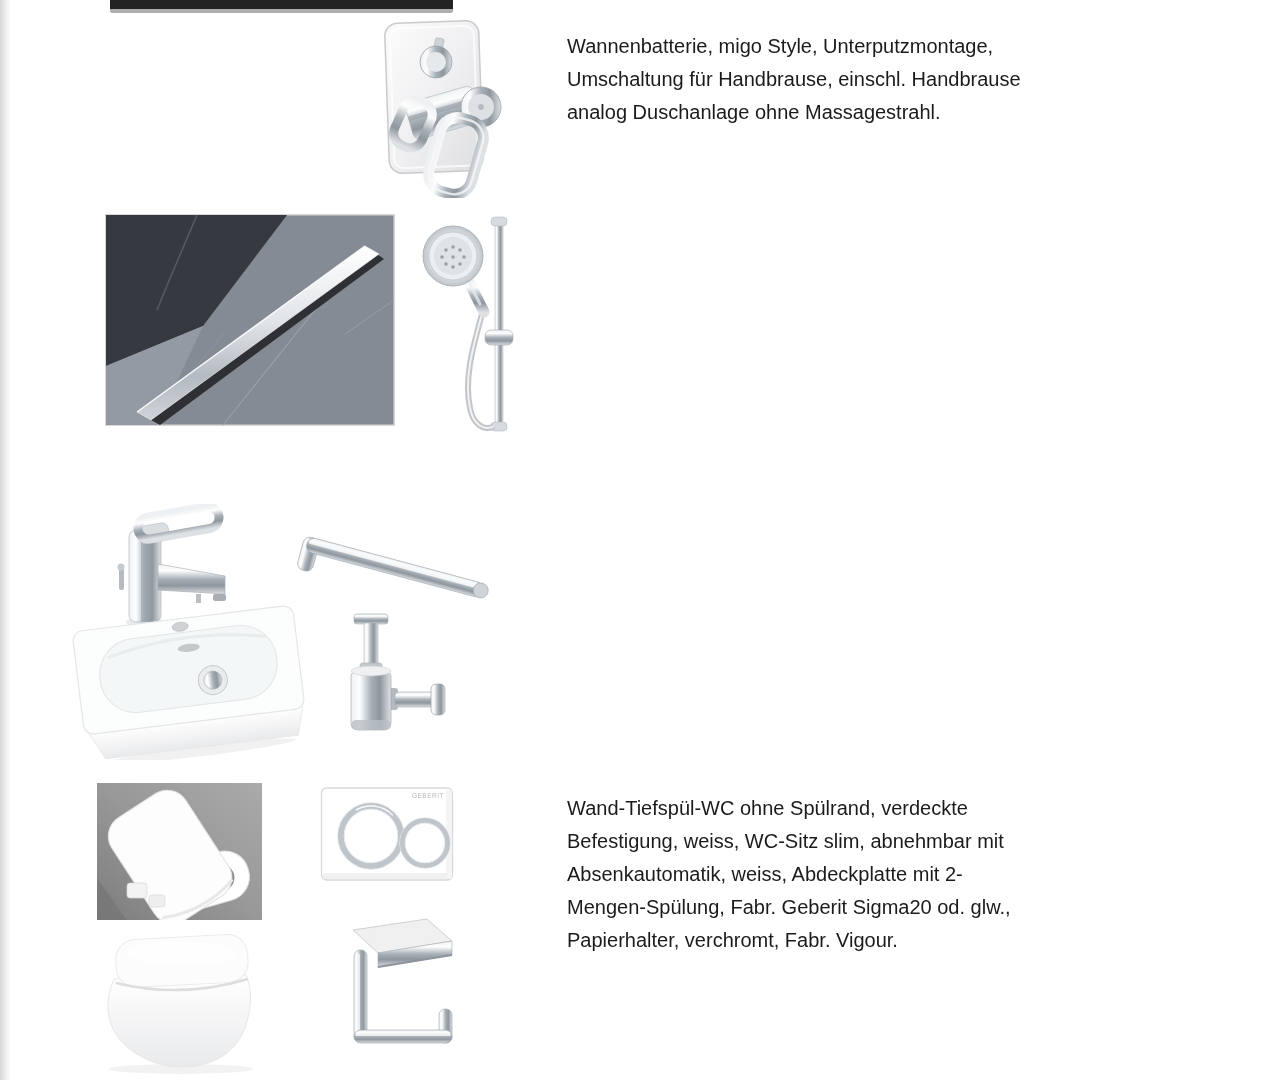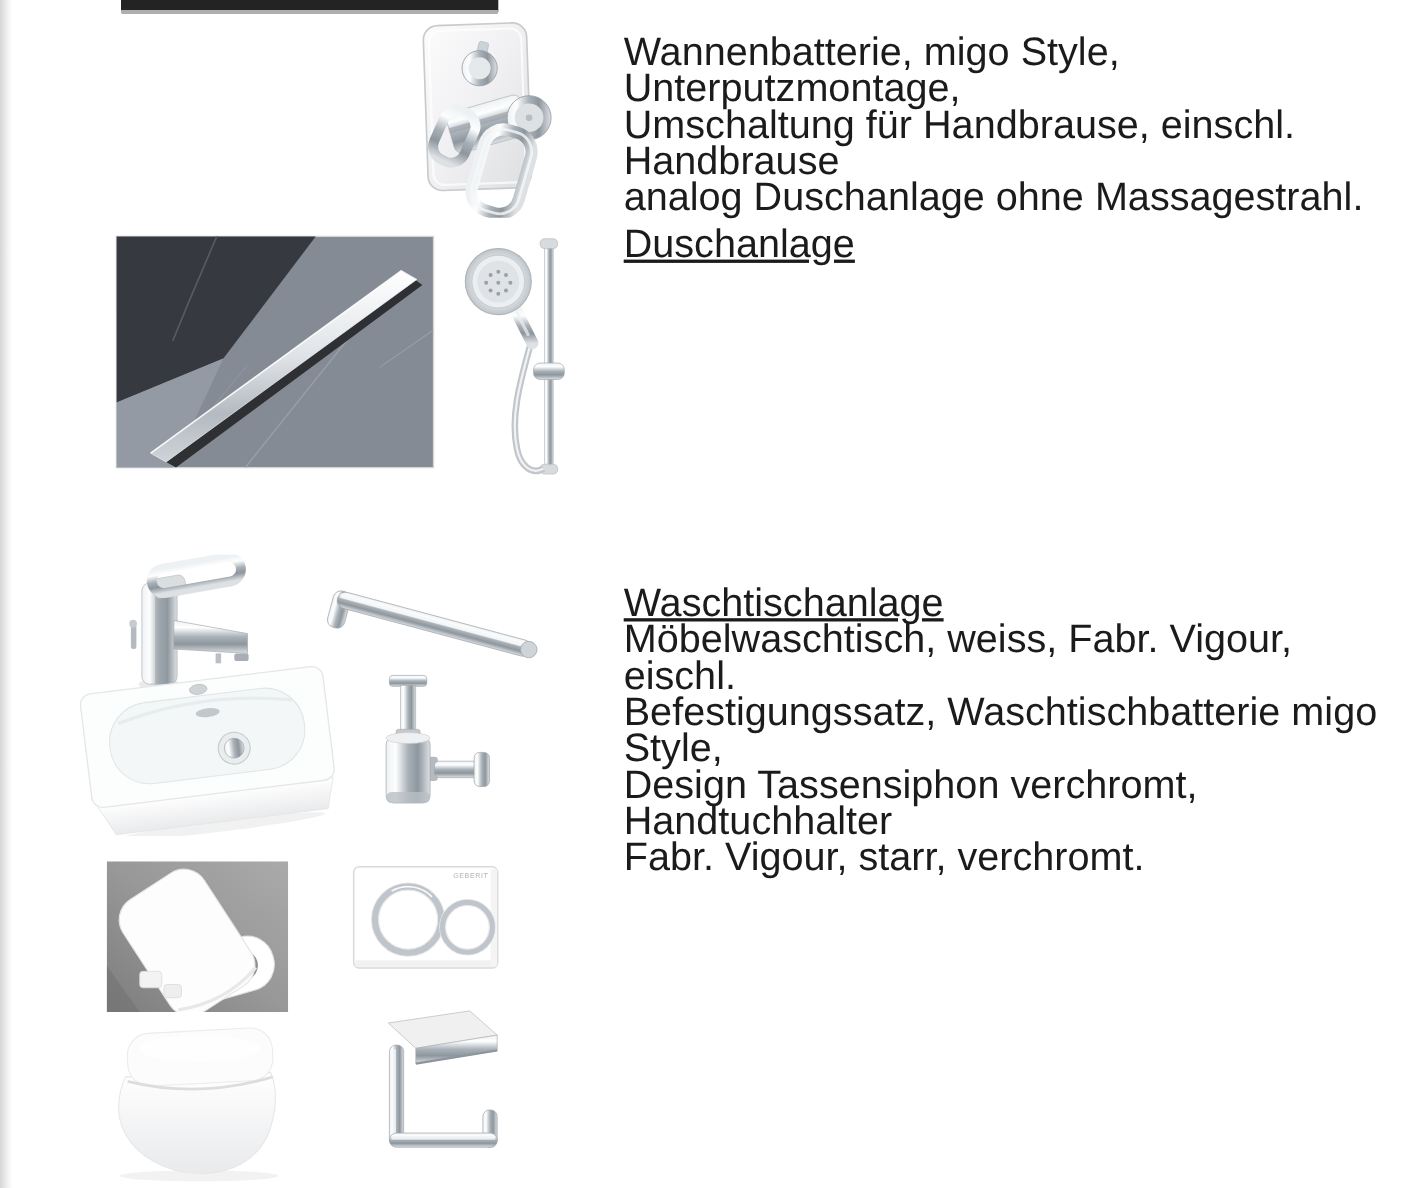--- a/index.html
+++ b/index.html
@@ -9,21 +9,21 @@
   }
   .left-edge{
     position:absolute;left:0;top:0;width:11px;height:1080px;
     background:linear-gradient(to right,#d6d6d6,#ededed 50%,#ffffff);
   }
   .top-crop{
     position:absolute;left:110px;top:0;width:343px;height:13px;
     background:#232323;border-bottom:4px solid #aeaeae;box-sizing:border-box;
     border-radius:0 0 2px 2px;
   }
-  .text-block{position:absolute;left:567px;width:690px;font-size:36px;line-height:33px;}
+  .text-block{position:absolute;left:567px;width:690px;font-size:20px;line-height:33px;}
   .heading{text-decoration:underline;}
   .body{white-space:pre-line;}
   .ill{position:absolute;}
 </style>
 </head>
 <body>
 
 <div class="canvas">
 
   <svg width="0" height="0" style="position:absolute" aria-hidden="true">
@@ -129,21 +129,20 @@
       <circle cx="34" cy="45" r="1.8"></circle>
         <circle cx="45" cy="45" r="1.8"></circle>
         <circle cx="56" cy="45" r="1.8"></circle>
       <circle cx="38" cy="52" r="1.8"></circle>
         <circle cx="45" cy="55" r="1.8"></circle>
         <circle cx="52" cy="52" r="1.8"></circle>
     </g>
   </svg>
 
   <div class="text-block" style="top:205px">
-    <div class="heading">Duschanlage</div>
   </div>
 
   <svg class="ill" style="left:98px;top:504px" width="140" height="126" viewBox="0 0 140 126">
     <ellipse cx="47" cy="118" rx="19" ry="5" fill="#e9ebec"></ellipse>
     <rect x="31" y="26" width="32" height="92" rx="7" fill="url(#chromeAcross)" stroke="#a6acb2" stroke-width="0.6"></rect>
     <rect x="43" y="26" width="8" height="92" fill="#949ca4" opacity="0.5"></rect>
     <polygon points="60,60 127,72 127,90 60,86" fill="url(#chromeDown)" stroke="#a2a8ae" stroke-width="0.6"></polygon>
     <rect x="115" y="90" width="13" height="7" rx="2" fill="#a8aeb4"></rect>
     <rect x="98" y="90" width="5" height="9" fill="#b9bfc4"></rect>
     <g transform="rotate(-10 80 22)">
@@ -182,27 +181,20 @@
     <rect x="41" y="11" width="14" height="43" fill="url(#chromeAcross)" stroke="#a0a7ad" stroke-width="0.5"></rect>
     <rect x="37" y="51" width="22" height="7" rx="2.5" fill="#c4c9ce" stroke="#a0a7ad" stroke-width="0.5"></rect>
     <rect x="66" y="76" width="9" height="22" rx="3" fill="#b4bac0"></rect>
     <rect x="72" y="80" width="42" height="15" rx="4" fill="url(#chromeDown)" stroke="#a0a7ad" stroke-width="0.6"></rect>
     <rect x="108" y="72" width="14" height="31" rx="5" fill="url(#chromeAcross)" stroke="#99a0a6" stroke-width="0.6"></rect>
     <rect x="28" y="58" width="40" height="60" rx="7" fill="url(#chromeAcross)" stroke="#99a0a6" stroke-width="0.6"></rect>
     <ellipse cx="48" cy="59" rx="20" ry="5" fill="#eef0f1" stroke="#c4c9ce" stroke-width="0.5"></ellipse>
     <rect x="28" y="108" width="40" height="10" rx="5" fill="#b9bfc4" opacity="0.8"></rect>
   </svg>
 
-  <div class="text-block" style="top:531px">
-    <div class="heading">Waschtischanlage</div>
-    <div class="body">Möbelwaschtisch, weiss, Fabr. Vigour, eischl.
-Befestigungssatz, Waschtischbatterie migo Style,
-Design Tassensiphon verchromt, Handtuchhalter
-Fabr. Vigour, starr, verchromt.</div>
-  </div>
 
   <svg class="ill" style="left:97px;top:783px" width="165" height="137" viewBox="0 0 165 137">
     <rect x="0" y="0" width="165" height="137" fill="url(#grayBg)"></rect>
     <polygon points="0,137 0,95 30,137" fill="#6f6f6f" opacity="0.5"></polygon>
     <g transform="rotate(-16 100 100)">
       <rect x="47" y="76" width="106" height="50" rx="24" fill="#ffffff" stroke="#dedede" stroke-width="1"></rect>
       <rect x="80" y="88" width="58" height="27" rx="13.5" fill="#909090"></rect>
     </g>
     <g transform="rotate(-33 75 75)">
       <rect x="30" y="12" width="88" height="122" rx="22" fill="#fdfdfd" stroke="#e3e3e3" stroke-width="1"></rect>
@@ -239,15 +231,20 @@
     <polygon points="55,43 129,31 129,45 55,57" fill="url(#chromeDown)" stroke="#a6acb2" stroke-width="0.6"></polygon>
     <path d="M55,57 L129,45" stroke="#8d949b" stroke-width="2"></path>
     <rect x="31" y="40" width="13" height="92" rx="6" fill="url(#chromeAcross)" stroke="#9aa1a7" stroke-width="0.6"></rect>
     <rect x="34" y="44" width="3" height="84" fill="#f3f5f6" opacity="0.8"></rect>
     <rect x="116" y="99" width="13" height="34" rx="6" fill="url(#chromeAcross)" stroke="#9aa1a7" stroke-width="0.6"></rect>
     <rect x="31" y="120" width="98" height="13" rx="6.5" fill="url(#chromeDown)" stroke="#9aa1a7" stroke-width="0.6"></rect>
     <rect x="33" y="123" width="94" height="3" fill="#f3f5f6" opacity="0.85"></rect>
   </svg>
 
   <div class="text-block" style="top:792px">
+    <div class="body">Wand-Tiefspül-WC ohne Spülrand, verdeckte
+Befestigung, weiss, WC-Sitz slim, abnehmbar mit
+Absenkautomatik, weiss, Abdeckplatte mit 2-
+Mengen-Spülung, Fabr. Geberit Sigma20 od. glw.,
+Papierhalter, verchromt, Fabr. Vigour.</div>
   </div>
 
 </div>
 
 </body></html>

